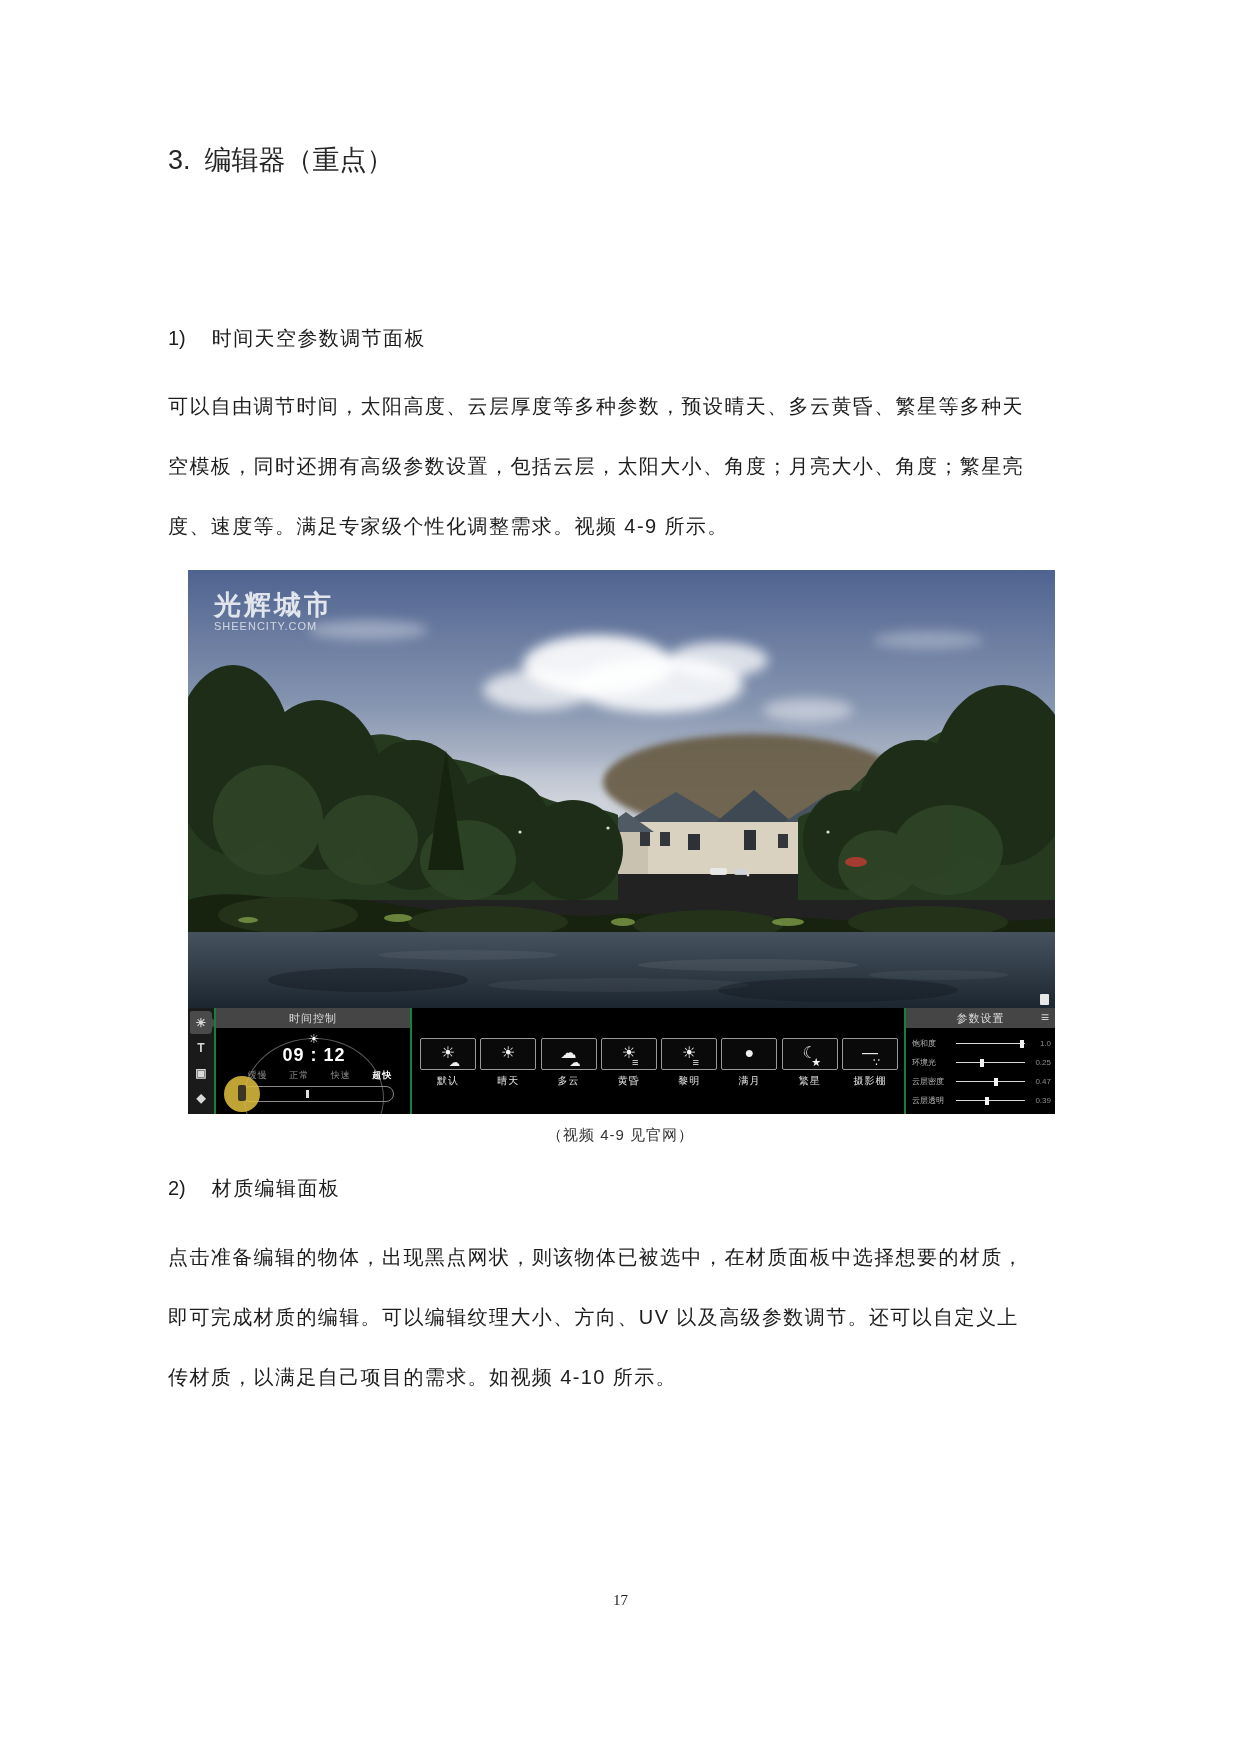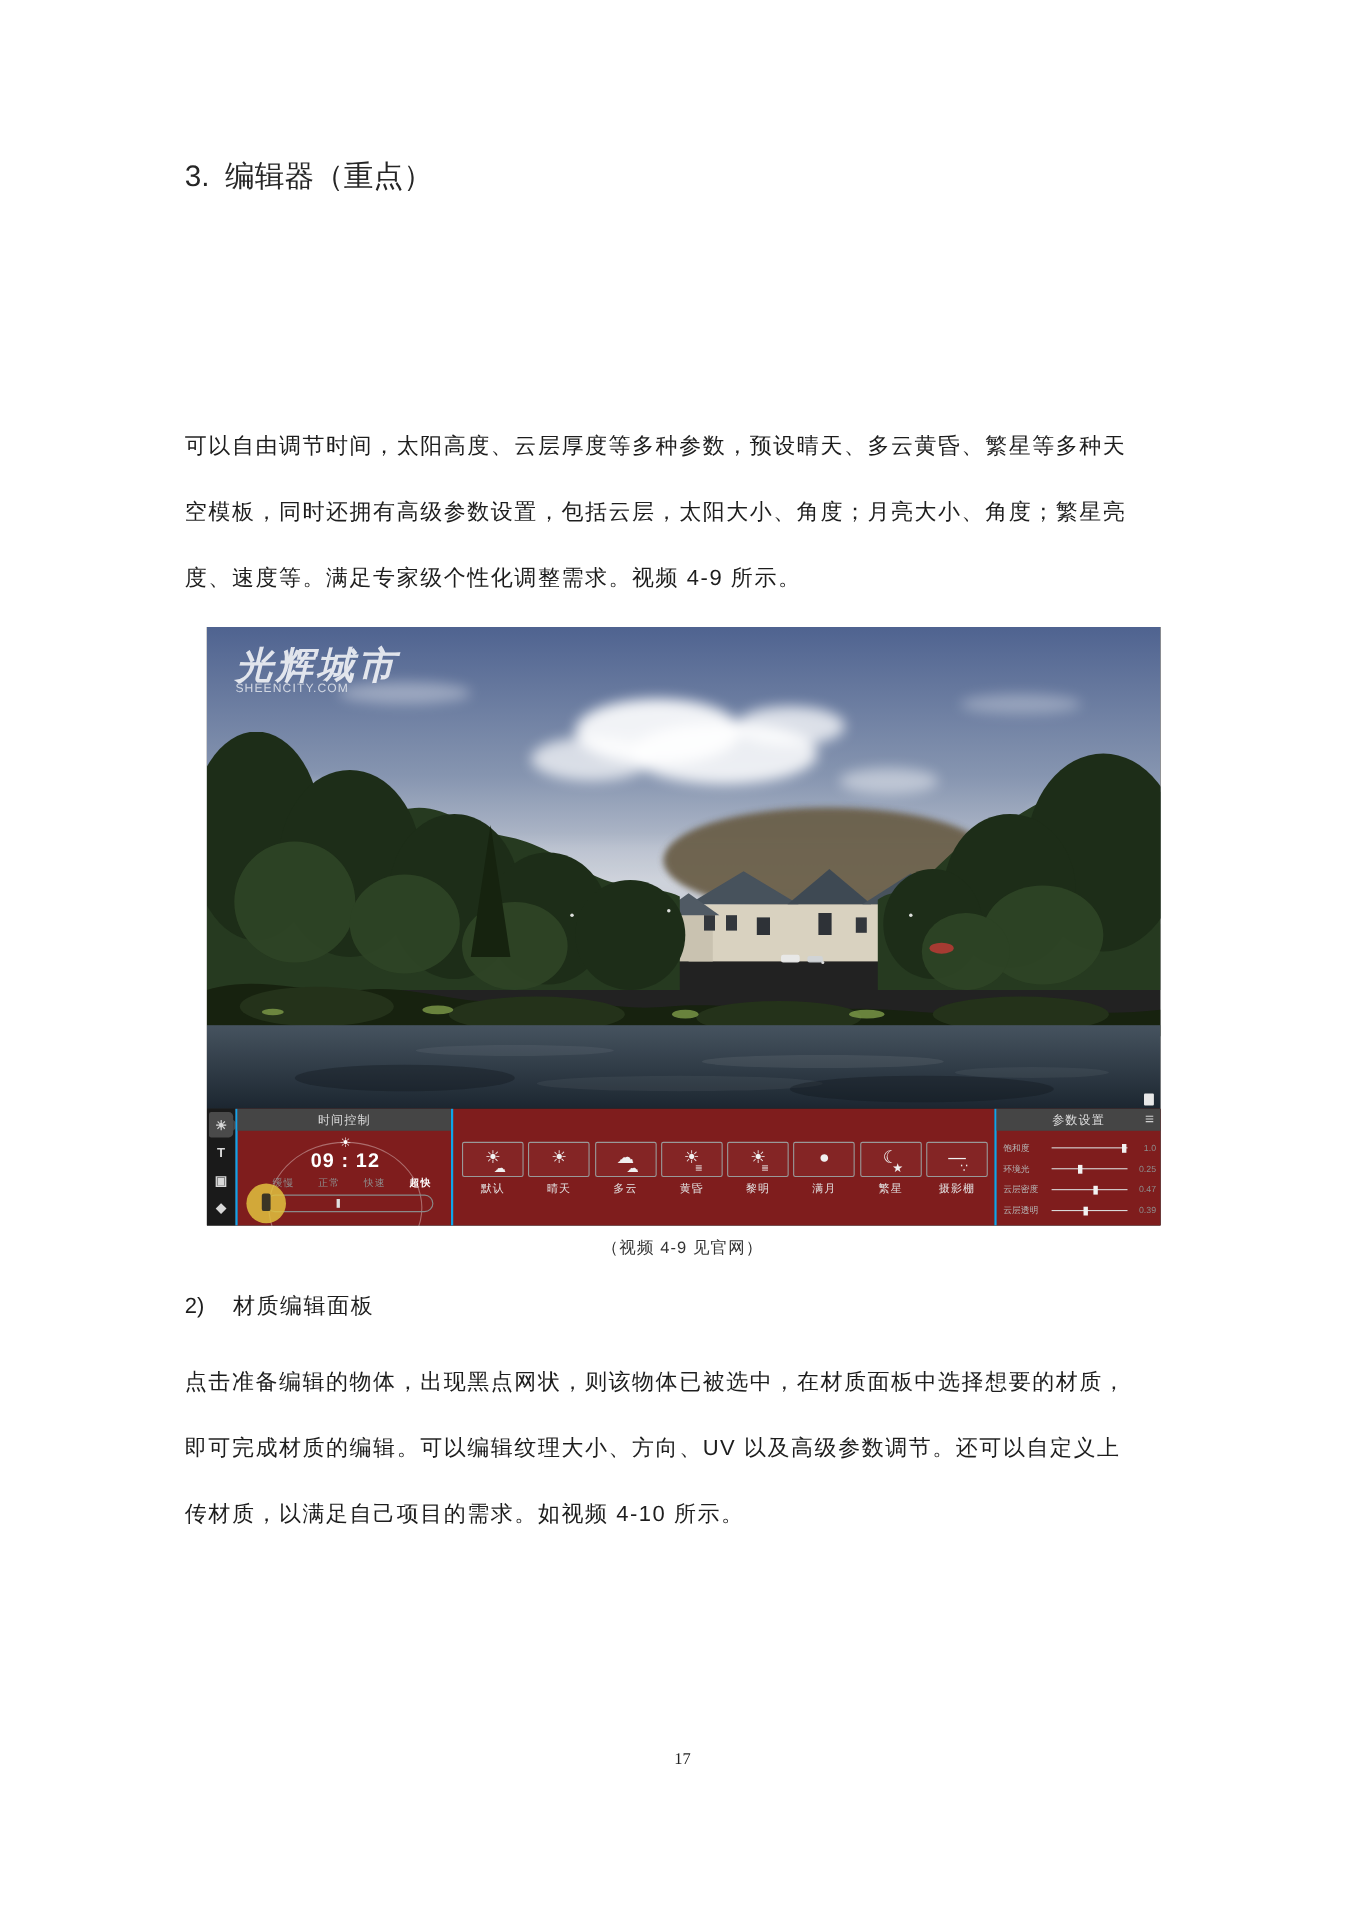--- a/index.html
+++ b/index.html
@@ -22,37 +22,37 @@
   .li2 { top: 1168px; }
   .p3 { top: 1227px; }
   .pagenum { top: 1592px; left: 0; width: 1241px; text-align: center;
              font-size: 15px; color: #222; font-family: "Liberation Serif", serif; }
 
   
   .figure { position: absolute; top: 570px; left: 188px; width: 867px; height: 544px;
             background: #222; overflow: hidden; }
   .scene { position: absolute; top: 0; left: 0; width: 867px; height: 438px; display: block; }
   .watermark { position: absolute; top: 20px; left: 26px; color: rgba(255,255,255,.82); }
-  .watermark .wm-title { font-size: 34px; font-weight: bold; letter-spacing: 3px; line-height: 30px; font-style: italic; }
+  .watermark .wm-title { font-size: 27px; font-weight: bold; letter-spacing: 3px; line-height: 30px; }
   .watermark .wm-sub { font-size: 11px; letter-spacing: 1px; opacity: .85; }
   .corner-icon { position: absolute; right: 6px; top: 424px; width: 9px; height: 11px;
                  background: #e8e8e8; border-radius: 1px; }
 
   
   .editor-bar { position: absolute; left: 0; bottom: 0; width: 867px; height: 106px;
                 background: #232323; display: flex; }
   .tool-rail { width: 26px; height: 100%; background: #1a1a1a; display: flex;
                flex-direction: column; align-items: center; padding-top: 3px; gap: 2px; flex: none; }
   .tool { width: 22px; height: 23px; display: flex; align-items: center; justify-content: center;
           color: #d8d8d8; font-size: 12px; font-weight: bold; }
   .tool.active { background: #4a4a4a; border-radius: 2px 4px 4px 2px; position: relative; }
   .tool.active::after { content: ""; position: absolute; right: -5px; top: 7px;
           border-left: 5px solid #4a4a4a; border-top: 5px solid transparent; border-bottom: 5px solid transparent; }
 
-  .panel { position: relative; background: #7f1d1d; border-left: 2px solid #0ea5e9; height: 100%; }
+  .panel { position: relative; background: #000000; border-left: 2px solid #15803d; height: 100%; }
   .panel-header { height: 20px; background: #454545; color: #dcdcdc; font-size: 11px;
                   display: flex; align-items: center; justify-content: center; letter-spacing: 1px; position: relative; }
   .menu-icon { position: absolute; right: 5px; top: 1px; color: #cfcfcf; font-size: 14px; }
 
   
   .time-panel { width: 196px; flex: none; }
   .time-arc { position: absolute; left: 28px; top: 30px; width: 140px; height: 120px;
               border: 1px solid rgba(255,255,255,.35); border-radius: 50%; }
   .time-sun { position: absolute; top: 24px; left: 0; width: 196px; text-align: center;
               color: #fff; font-size: 12px; }
@@ -98,20 +98,23 @@
 </head>
 <body>
 
 <div class="page">
 
   <div class="doc-block h1">
     <span class="marker">3.</span><span>编辑器（重点）</span>
   </div>
 
 
+  <div class="doc-block para li1 single-line">
+    <span class="marker">1)</span><span>时间天空参数调节面板</span>
+  </div>
 
   <div class="doc-block para p2">
     <div class="para-line">可以自由调节时间，太阳高度、云层厚度等多种参数，预设晴天、多云黄昏、繁星等多种天</div>
     <div class="para-line">空模板，同时还拥有高级参数设置，包括云层，太阳大小、角度；月亮大小、角度；繁星亮</div>
     <div class="para-line">度、速度等。满足专家级个性化调整需求。视频 4-9 所示。</div>
   </div>
 
   <div class="figure">
     <svg class="scene" viewBox="0 0 867 438" preserveAspectRatio="none" xmlns="http://www.w3.org/2000/svg">
       <defs>

